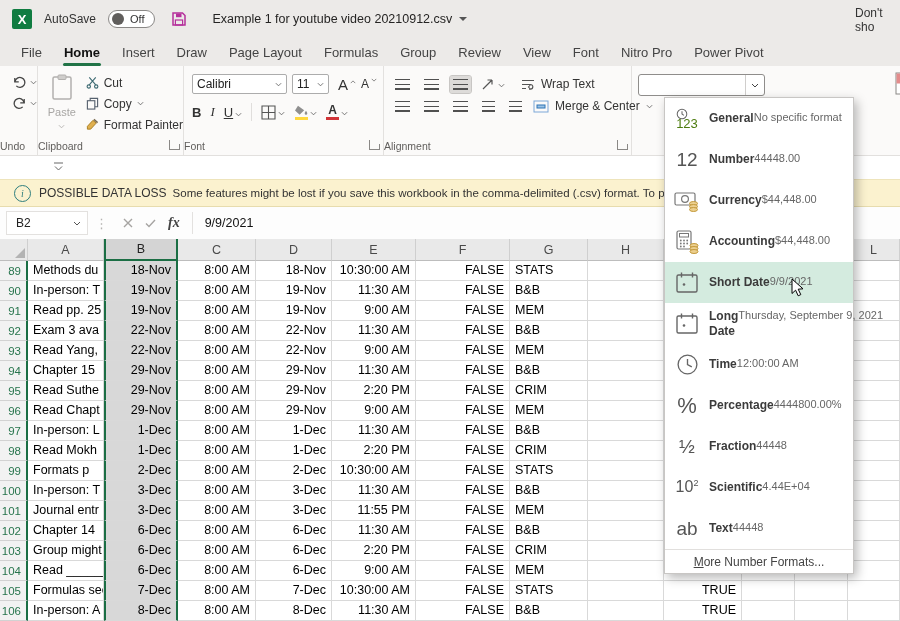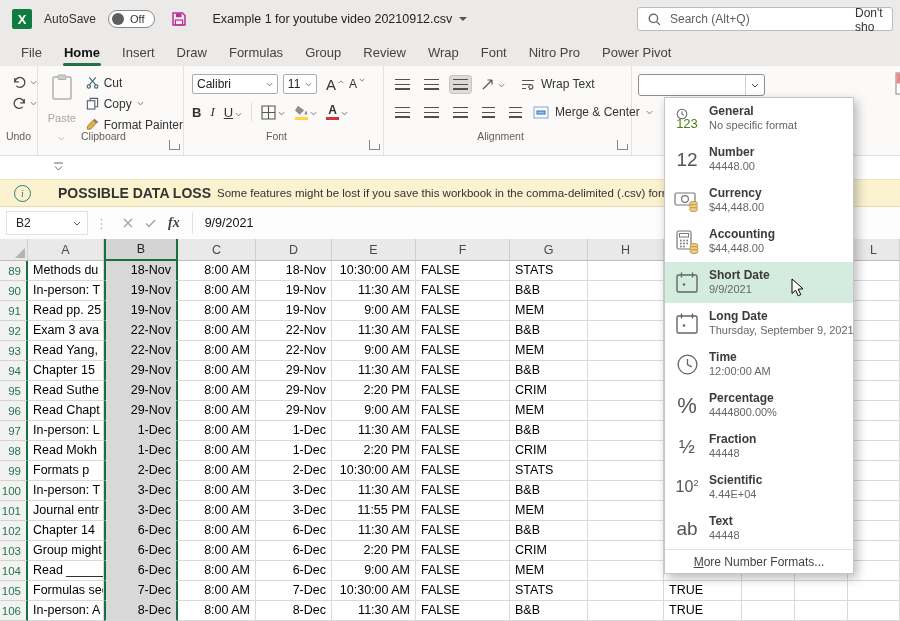--- a/index.html
+++ b/index.html
@@ -25,45 +25,45 @@
   .menubar{position:absolute;top:38px;left:0;right:0;height:28px;background:#eceae8;
            display:flex;align-items:stretch;padding-left:10px}
   .mitem{padding:5px 11px;font-size:13px;color:#444;position:relative;display:flex;align-items:center}
   .mitem.active{color:#111;font-weight:700}
   .mitem.active::after{content:"";position:absolute;left:10px;right:10px;bottom:0;height:3px;
                        background:#217346;border-radius:2px}
   
   .ribbon{position:absolute;top:66px;left:0;right:0;height:90px;background:#fbfaf9;
           border-bottom:1px solid #e2e0de;display:flex;box-sizing:border-box}
   .rgroup{position:relative;height:100%;border-right:1px solid #e3e1df;box-sizing:border-box}
-  .rlabel{position:absolute;bottom:13px;left:0;right:14px;text-align:center;font-size:10.5px;color:#605e5c}
+  .rlabel{position:absolute;bottom:3px;left:0;right:14px;font-size:10.5px;color:#605e5c}
   .launcher{position:absolute;right:4px;bottom:5px;width:9px;height:9px;
             border-left:1px solid #8a8886;border-bottom:1px solid #8a8886}
   .launcher::after{content:"";position:absolute;right:0px;bottom:0px;width:5px;height:5px;
             border-right:1px solid #8a8886;border-bottom:1px solid #8a8886;transform:translate(1px,1px) rotate(0deg)}
   .g-undo{width:54px}
   .rbtn-sm{display:flex;align-items:center;gap:3px;padding:3px 0 3px 12px;cursor:default}
   .g-undo .wrap{padding-top:6px}
   .g-clip{width:146px;display:flex;padding-top:6px}
-  .paste{width:50px;display:flex;flex-direction:column;align-items:center;gap:12px;
+  .paste{width:50px;display:flex;flex-direction:column;align-items:center;gap:6px;
          color:#a8a6a4;font-size:11px;padding-top:2px}
   .cliplist{display:flex;flex-direction:column}
   .clipitem{display:flex;align-items:center;gap:5px;height:21px;font-size:12px;color:#333;white-space:nowrap}
-  .g-font{width:200px;padding:8px 18px 0 8px;box-sizing:border-box}
+  .g-font{width:200px;padding:8px 6px 0 8px;box-sizing:border-box}
   .fbox{height:20px;border:1px solid #acacac;background:#fff;border-radius:2px;display:flex;
         align-items:center;justify-content:space-between;padding:0 4px;font-size:12px;color:#222;box-sizing:border-box}
   .fontrow1{display:flex;gap:5px;align-items:center}
   .fontrow2{display:flex;gap:9px;align-items:center;margin-top:9px;font-size:13px;color:#333}
   .fchip{display:flex;align-items:flex-end;gap:2px}
   .vdiv{width:1px;height:18px;background:#e0dedc}
   .colorbtn{display:flex;flex-direction:column;align-items:center;line-height:1}
   .bar{width:13px;height:3px;margin-top:1px}
   .g-align{width:248px;padding:8px 21px 0 8px;box-sizing:border-box}
   .alrow{display:flex;align-items:center;gap:8px;height:20px}
-  .alrow+.alrow{margin-top:8px}
+  .alrow+.alrow{margin-top:2px}
   .li{width:15px;height:11px;background:repeating-linear-gradient(to bottom,#505050 0 1.4px,transparent 1.4px 4.6px)}
   .libox{padding:3px;border-radius:2px;display:flex}
   .libox.sel{background:#dddbd9;outline:1px solid #c8c6c4}
   .altext{display:flex;align-items:center;gap:6px;font-size:12px;color:#333;white-space:nowrap;margin-left:8px}
   .g-number{width:150px;padding:8px 0 0 6px;box-sizing:border-box;border-right:none}
   .numcombo{width:127px;height:22px;background:#fff;border:1px solid #8f8d8b;border-radius:3px;
             display:flex;align-items:center;box-sizing:border-box;overflow:hidden}
   .nc-text{flex:1;font-size:12px;padding-left:6px}
   .nc-arrow{width:18px;height:100%;display:flex;align-items:center;justify-content:center;border-left:1px solid #d0cecc}
   .g-styles{flex:1;border-right:none;display:flex;gap:14px;padding:6px 0 0 14px;box-sizing:border-box}
@@ -71,21 +71,21 @@
   
   .strip{position:absolute;top:156px;left:0;right:0;height:23px;background:#fff}
   .collapse{position:absolute;left:53px;top:6px}
   
   .warnbar{position:absolute;top:179px;left:0;right:0;height:28px;background:#fbf2cf;
            border-top:1px solid #eee4bb;border-bottom:1px solid #e7dcae;display:flex;
            align-items:center;padding-left:14px;box-sizing:border-box;white-space:nowrap;overflow:hidden}
   .info-i{width:15px;height:15px;border-radius:50%;border:1.5px solid #2e7e7e;color:#2e7e7e;
           font-size:10px;display:flex;align-items:center;justify-content:center;
           font-family:"Liberation Serif",serif;font-style:italic;flex:0 0 auto}
-  .warn-title{font-weight:700;font-size:14px;color:#333;margin-left:27px}
+  .warn-title{font-weight:400;font-size:12px;color:#333;margin-left:8px}
   .warn-msg{font-size:11.5px;color:#333;margin-left:6px}
   .dontshow{position:absolute;left:855px;top:6px;font-size:12px;color:#333}
   
   .fbar{position:absolute;top:207px;left:0;right:0;height:32px;background:#fdfdfd;
         border-bottom:1px solid #d0cecc;display:flex;align-items:center}
   .namebox{width:82px;height:24px;margin-left:6px;background:#fff;border:1px solid #e3e1df;
            display:flex;align-items:center;justify-content:space-between;padding:0 6px 0 9px;
            font-size:12px;color:#222;box-sizing:border-box}
   .vdots{color:#b5b3b1;font-size:13px;margin:0 7px;letter-spacing:0}
   .fxbtns{display:flex;align-items:center;gap:12px;padding:0 8px}
@@ -102,33 +102,33 @@
   .gh.selcol{background:#d4d4d4;color:#222;border-left:2px solid #1b6e44;border-right:2px solid #1b6e44;
              border-bottom:2px solid #1b6e44}
   .corner-tri{position:absolute;right:2px;bottom:2px;width:0;height:0;
               border-left:10px solid transparent;border-bottom:10px solid #b3b3b3}
   .rh{background:#f2f2f2;border-right:2px solid #1b6e44;border-bottom:1px solid #d2d2d2;
       font-size:11.5px;color:#27754d;display:flex;align-items:center;justify-content:flex-end;
       padding-right:5px;box-sizing:border-box}
   .gc{background:#fff;border-right:1px solid #d9d9d9;border-bottom:1px solid #d9d9d9;
       font-size:12.5px;color:#000;line-height:19px;padding:0 5px;white-space:nowrap;
       overflow:hidden;box-sizing:border-box}
-  .gc.ar{text-align:right}.gc.ac{text-align:left}.gc.al{text-align:left}
+  .gc.ar{text-align:right}.gc.ac{text-align:right}.gc.al{text-align:left}
   .gc.selB{background:#d8d8d8;border-left:2px solid #1b6e44;border-right:2px solid #1b6e44}
   
   .dropdown{position:absolute;left:664px;top:97px;width:188px;background:#fff;
             border:1px solid #c8c6c4;box-shadow:3px 4px 10px rgba(0,0,0,.28);z-index:40;
             display:flex;flex-direction:column}
   .dd-item{height:41px;display:flex;align-items:center;box-sizing:border-box}
   .dd-item.sel{background:#d4ebdf}
   .dd-ic{width:44px;display:flex;align-items:center;justify-content:center;color:#555;flex:0 0 auto}
   .ic-txt{color:#555;font-weight:400}
   .ic-gen{display:flex;flex-direction:column;align-items:flex-start;line-height:1}
   .g123{font-size:13px;color:#4d7c0f;margin-top:-3px}
-  .dd-txt{display:flex;flex-direction:column;line-height:1.25;min-width:0}
+  .dd-txt{display:flex;flex-direction:row;line-height:1.25;min-width:0}
   .dd-title{font-size:12px;font-weight:700;color:#3b3b3b}
   .dd-sample{font-size:11px;color:#666;white-space:nowrap}
   .dd-footer{height:23px;border-top:1px solid #e1dfdd;display:flex;align-items:center;
              justify-content:center;font-size:12px;color:#444}
   
   .cursor{position:absolute;left:791px;top:278px;z-index:60}
 </style>
 </head>
 <body>
 
@@ -148,38 +148,32 @@
     <svg width="16" height="16" viewBox="0 0 16 16">
         <path d="M2 2h9.5L14 4.5V14H2z" fill="none" stroke="#b5309b" stroke-width="1.5"></path>
         <rect x="5" y="2.6" width="5.5" height="3.6" fill="#b5309b"></rect>
         <rect x="4.4" y="9" width="7.2" height="5" fill="none" stroke="#b5309b" stroke-width="1.2"></rect>
       </svg>
   </span>
   <span class="doctitle">
     <span>Example 1 for youtube video 20210912.csv</span>
     <span class="caret"></span>
   </span>
-  <div class="search">
-    <svg width="13" height="13" viewBox="0 0 13 13">
-        <circle cx="5.4" cy="5.4" r="4.2" fill="none" stroke="#616161" stroke-width="1.3"></circle>
-        <path d="M8.6 8.6l3.3 3.3" stroke="#616161" stroke-width="1.3"></path>
-      </svg>
-    <span>Search (Alt+Q)</span>
-  </div>
 </div>
 
 <div class="menubar">
     <div class="mitem">File</div>
     <div class="mitem active">Home</div>
     <div class="mitem">Insert</div>
     <div class="mitem">Draw</div>
+    <div class="mitem">Page Layout</div>
     <div class="mitem">Formulas</div>
     <div class="mitem">Group</div>
     <div class="mitem">Review</div>
-    <div class="mitem">Wrap</div>
+    <div class="mitem">View</div>
     <div class="mitem">Font</div>
     <div class="mitem">Nitro Pro</div>
     <div class="mitem">Power Pivot</div>
   </div>
 
 <div class="ribbon">
   <div class="rgroup g-undo">
     <div class="wrap">
       <div class="rbtn-sm">
         <svg width="15" height="15" viewBox="0 0 16 16">

